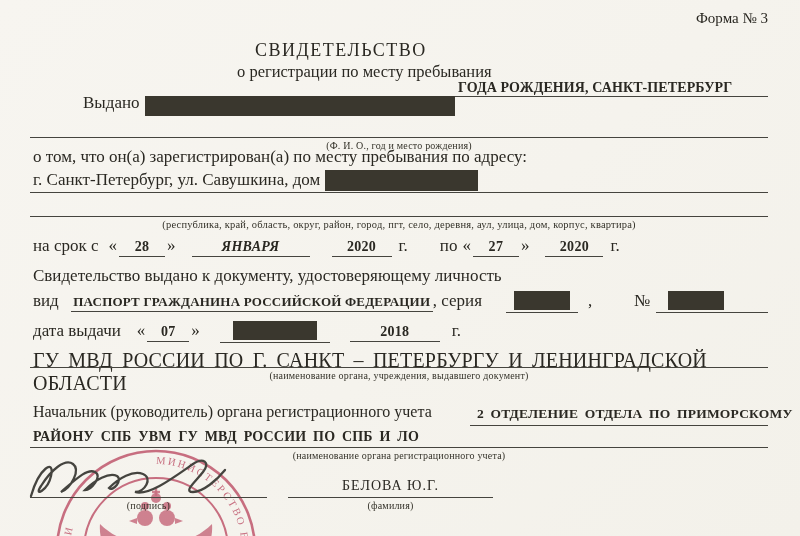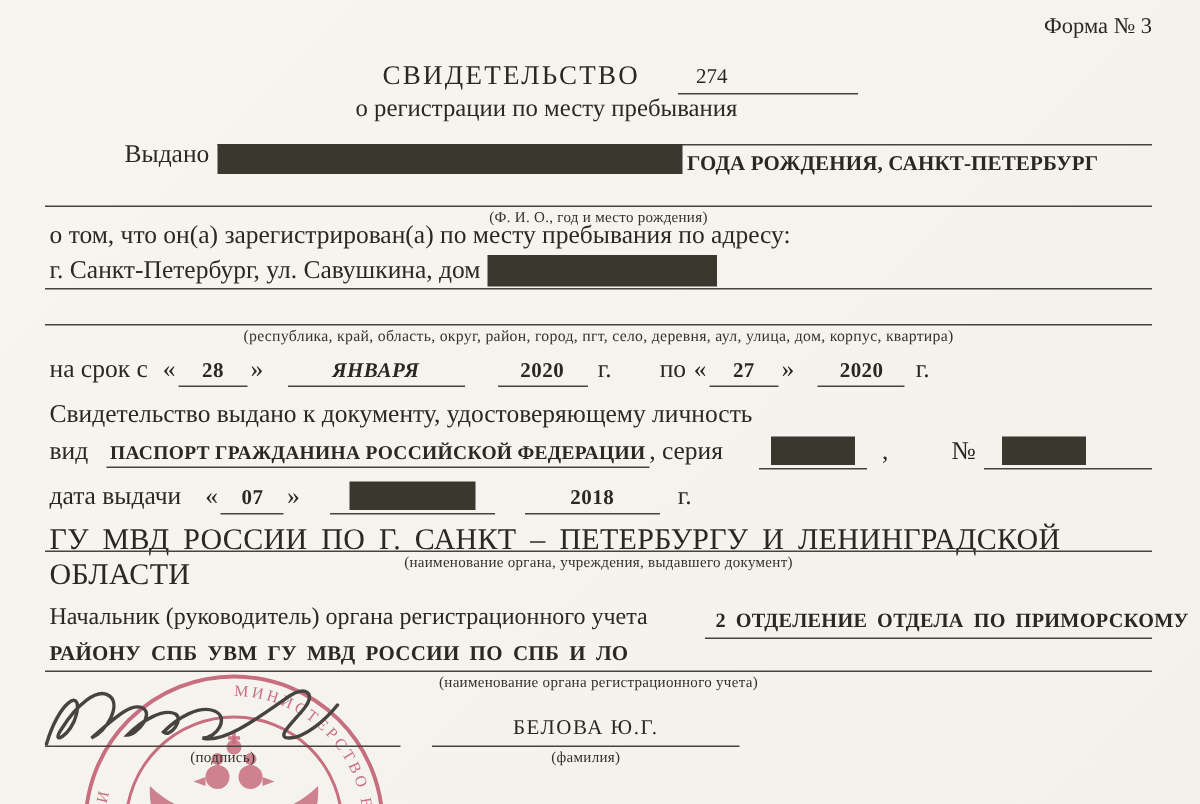--- a/index.html
+++ b/index.html
@@ -34,29 +34,26 @@
   .sig-svg{position:absolute;z-index:5;}
 </style>
 </head>
 <body>
 
 <div class="doc">
 
   <div class="abs t15" style="right:32px;top:10px;">Форма № 3</div>
 
   <div class="abs title" style="left:255px;top:40px;">СВИДЕТЕЛЬСТВО</div>
-  <div class="abs" style="left:452px;top:40px;width:120px;height:22px;border-bottom:1.3px solid #45443e;">
-    <span class="t14" style="position:absolute;left:12px;top:4px;">274</span>
-  </div>
   <div class="abs" style="left:237px;top:62px;font-size:16.5px;">о регистрации по месту пребывания</div>
 
   <div class="abs t17" style="left:83px;top:93px;">Выдано</div>
   <div class="hline" style="left:145px;top:96px;width:623px;"></div>
   <div class="bar-abs" style="left:145px;top:96px;width:310px;height:20px;"></div>
-  <div class="abs boldcaps" style="left:458px;top:102px;">ГОДА РОЖДЕНИЯ, САНКТ-ПЕТЕРБУРГ</div>
+  <div class="abs boldcaps" style="left:458px;top:80px;">ГОДА РОЖДЕНИЯ, САНКТ-ПЕТЕРБУРГ</div>
 
   <div class="hline" style="left:30px;top:137px;width:738px;"></div>
   <div class="abs caption center" style="left:30px;top:140px;width:738px;">(Ф. И. О., год и место рождения)</div>
 
   <div class="abs t17" style="left:33px;top:170px;">г. Санкт-Петербург, ул. Савушкина, дом</div>
   <div class="abs t17" style="left:33px;top:147px;">о том, что он(а) зарегистрирован(а) по месту пребывания по адресу:</div>
   <div class="bar-abs" style="left:325px;top:170px;width:153px;height:21px;"></div>
   <div class="hline" style="left:30px;top:192px;width:738px;"></div>
 
   <div class="hline" style="left:30px;top:216px;width:738px;"></div>

